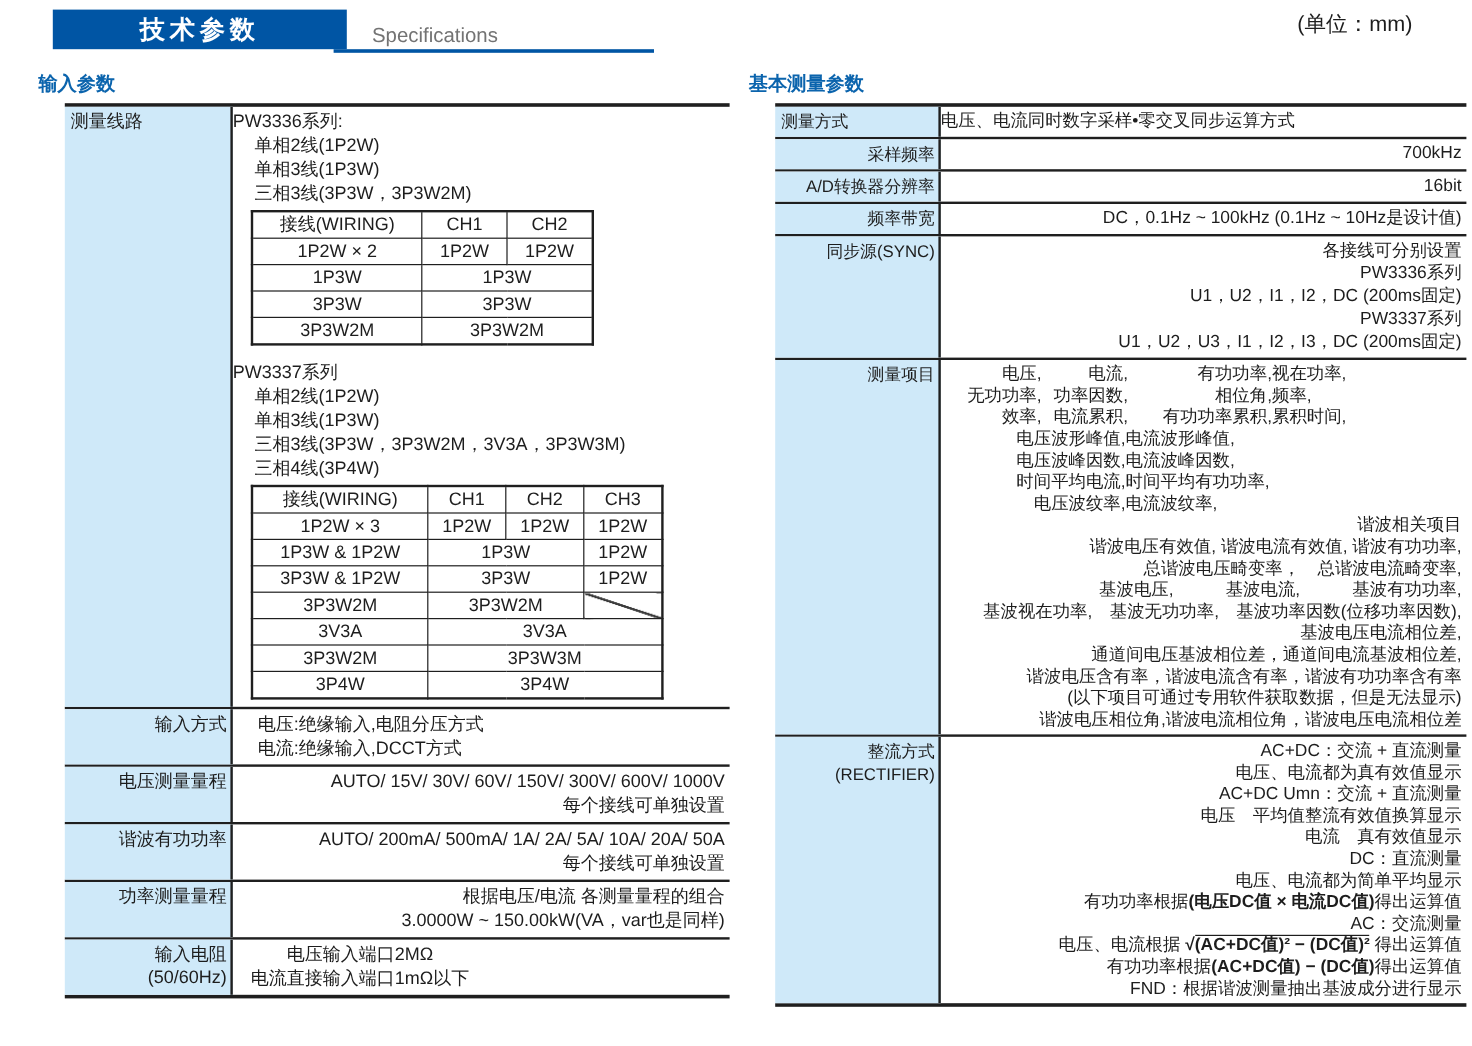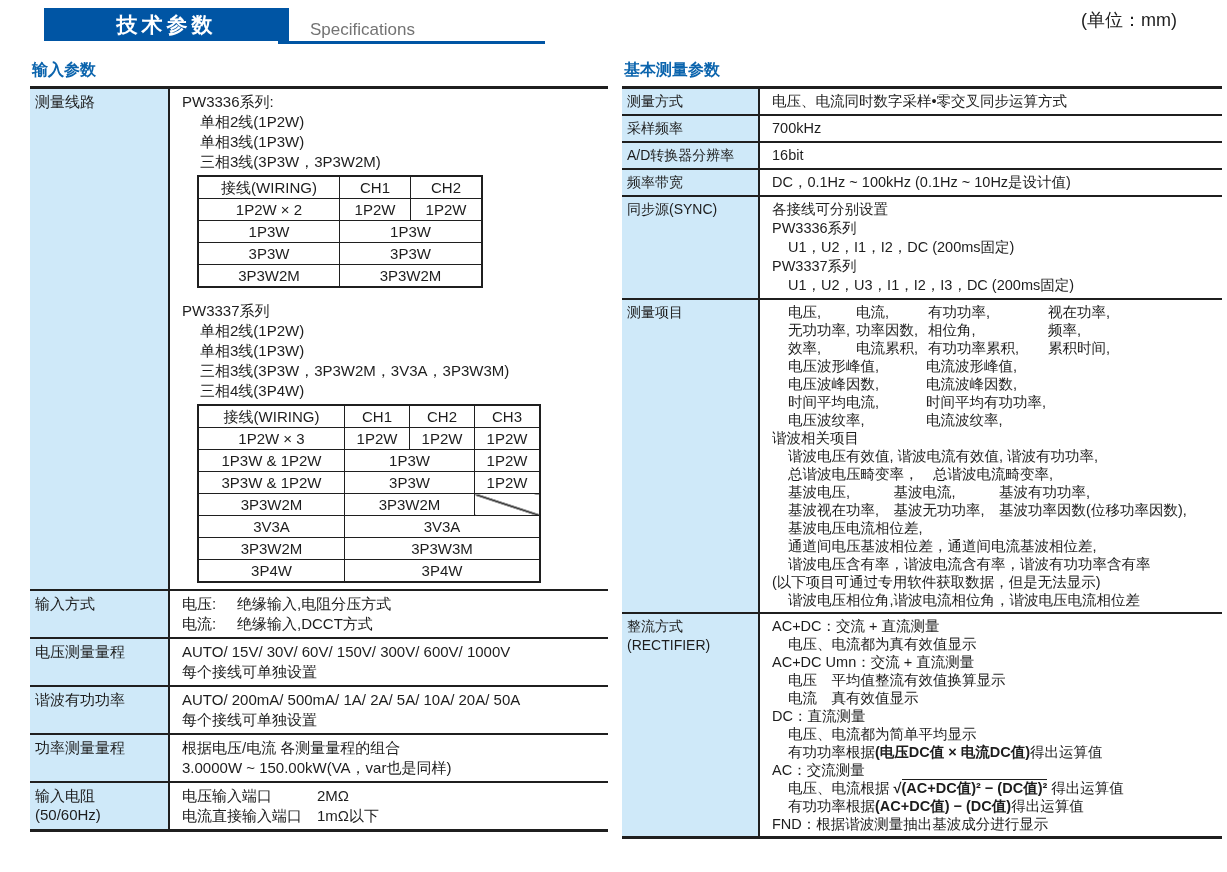--- a/index.html
+++ b/index.html
@@ -13,26 +13,26 @@
     position:absolute;left:44px;top:0;width:245px;height:33px;background:#0055a4;
     color:#ffffff;font-size:21px;font-weight:bold;letter-spacing:4px;
     display:flex;align-items:center;justify-content:center;
   }
   .banner-en{position:absolute;left:310px;top:12px;font-size:17px;color:#737373;}
   .banner-rule{position:absolute;left:278px;top:33px;width:267px;height:3px;background:#0055a4;}
   .columns{display:flex;margin:6px 0 0 30px;gap:14px;}
   .col-left{width:578px;}
   .col-right{width:600px;}
   .sec-title{font-size:16px;font-weight:bold;color:#0b64ad;margin:0 0 5px 2px;}
-  .spec{border-top:3px solid #1f1f1f;border-bottom:3px solid #1f1f1f;}
+  .spec{border-top:3px solid #1f1f1f;border-bottom:3px solid #1f1f1f;margin-left:24px;}
   .srow{display:flex;}
-  .srow + .srow{border-top:2px solid #1f1f1f;}
+  .srow + .srow{border-top:2px solid #1f1f1f;text-align:right;}
   .lbl{flex:0 0 130px;background:#cfe9f9;border-right:2px solid #1f1f1f;padding:3px 3px 3px 5px;font-size:15px;line-height:19px;}
   .col-right .lbl{font-size:14px;flex:0 0 128px;}
-  .val{flex:1;padding:3px 4px 3px 12px;font-size:15px;line-height:20px;}
+  .val{flex:1;padding:3px 4px 3px 0;font-size:15px;line-height:20px;}
   .col-right .val{font-size:14.5px;line-height:19px;}
   .r-items .val,.r-rect .val{line-height:18px;}
   .ind18{padding-left:18px;}
   .ind16{padding-left:16px;}
   .gap10{height:10px;}
   .wt{border-collapse:collapse;margin:3px 0 3px 15px;text-align:center;border:2px solid #1f1f1f;}
   .wt td{border:1.5px solid #1f1f1f;padding:0 4px;line-height:21px;font-size:15px;}
   .t1 .wc1{width:132px;} .t1 .wcc{width:62px;}
   .t2 .wc1{width:137px;} .t2 .wcc{width:56px;}
   .diag{background:linear-gradient(to right top, transparent 47%, #3a3a3a 48%, #3a3a3a 52%, transparent 53%);}

